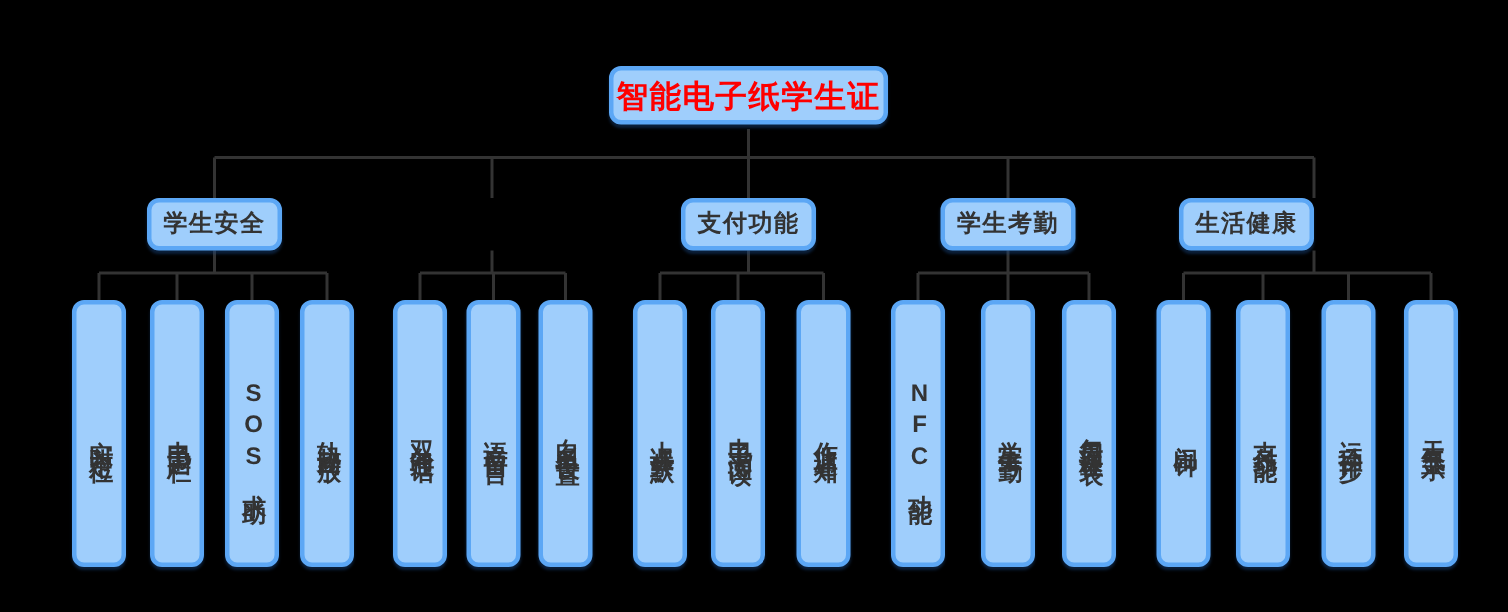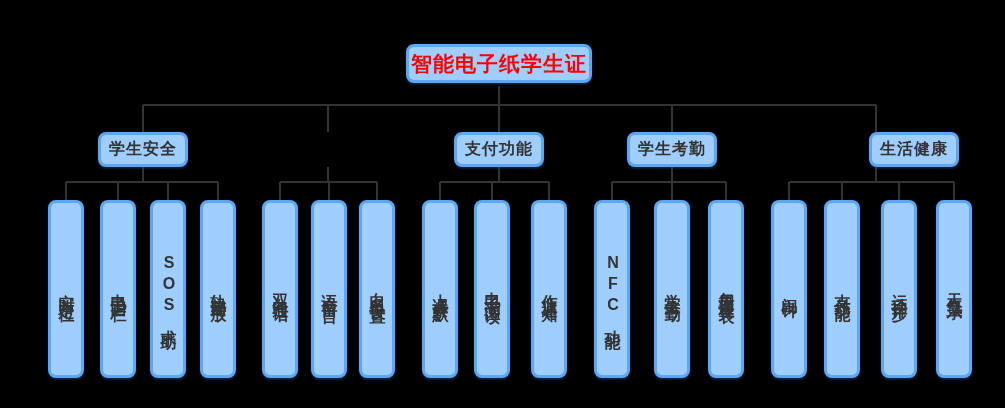--- a/index.html
+++ b/index.html
@@ -76,21 +76,21 @@
              M499 167 V182 M440 182 H549 M440 182 V200 M492 182 V200 M549 182 V200
              M672 167 V182 M612 182 H726 M612 182 V200 M672 182 V200 M726 182 V200
              M876 167 V182 M789 182 H954 M789 182 V200 M842 182 V200 M899 182 V200 M954 182 V200"></path>
   </svg>
 
   <div class="node root">智能电子纸学生证</div>
 
   <div class="node cat" style="left:98px">学生安全</div>
   <div class="node cat" style="left:454px">支付功能</div>
   <div class="node cat" style="left:627px">学生考勤</div>
-  <div class="node cat" style="left:869px">生活健康</div>
+  <div class="node cat" style="left:786px">生活健康</div>
 
   <div class="node leaf" style="left:48px">实时定位</div>
   <div class="node leaf" style="left:100px">电子围栏</div>
   <div class="node leaf" style="left:150px">SOS求助</div>
   <div class="node leaf" style="left:200px">轨迹回放</div>
 
   <div class="node leaf" style="left:262px">双向通话</div>
   <div class="node leaf" style="left:311px">语音留言</div>
   <div class="node leaf" style="left:359px">白名单设置</div>
 

